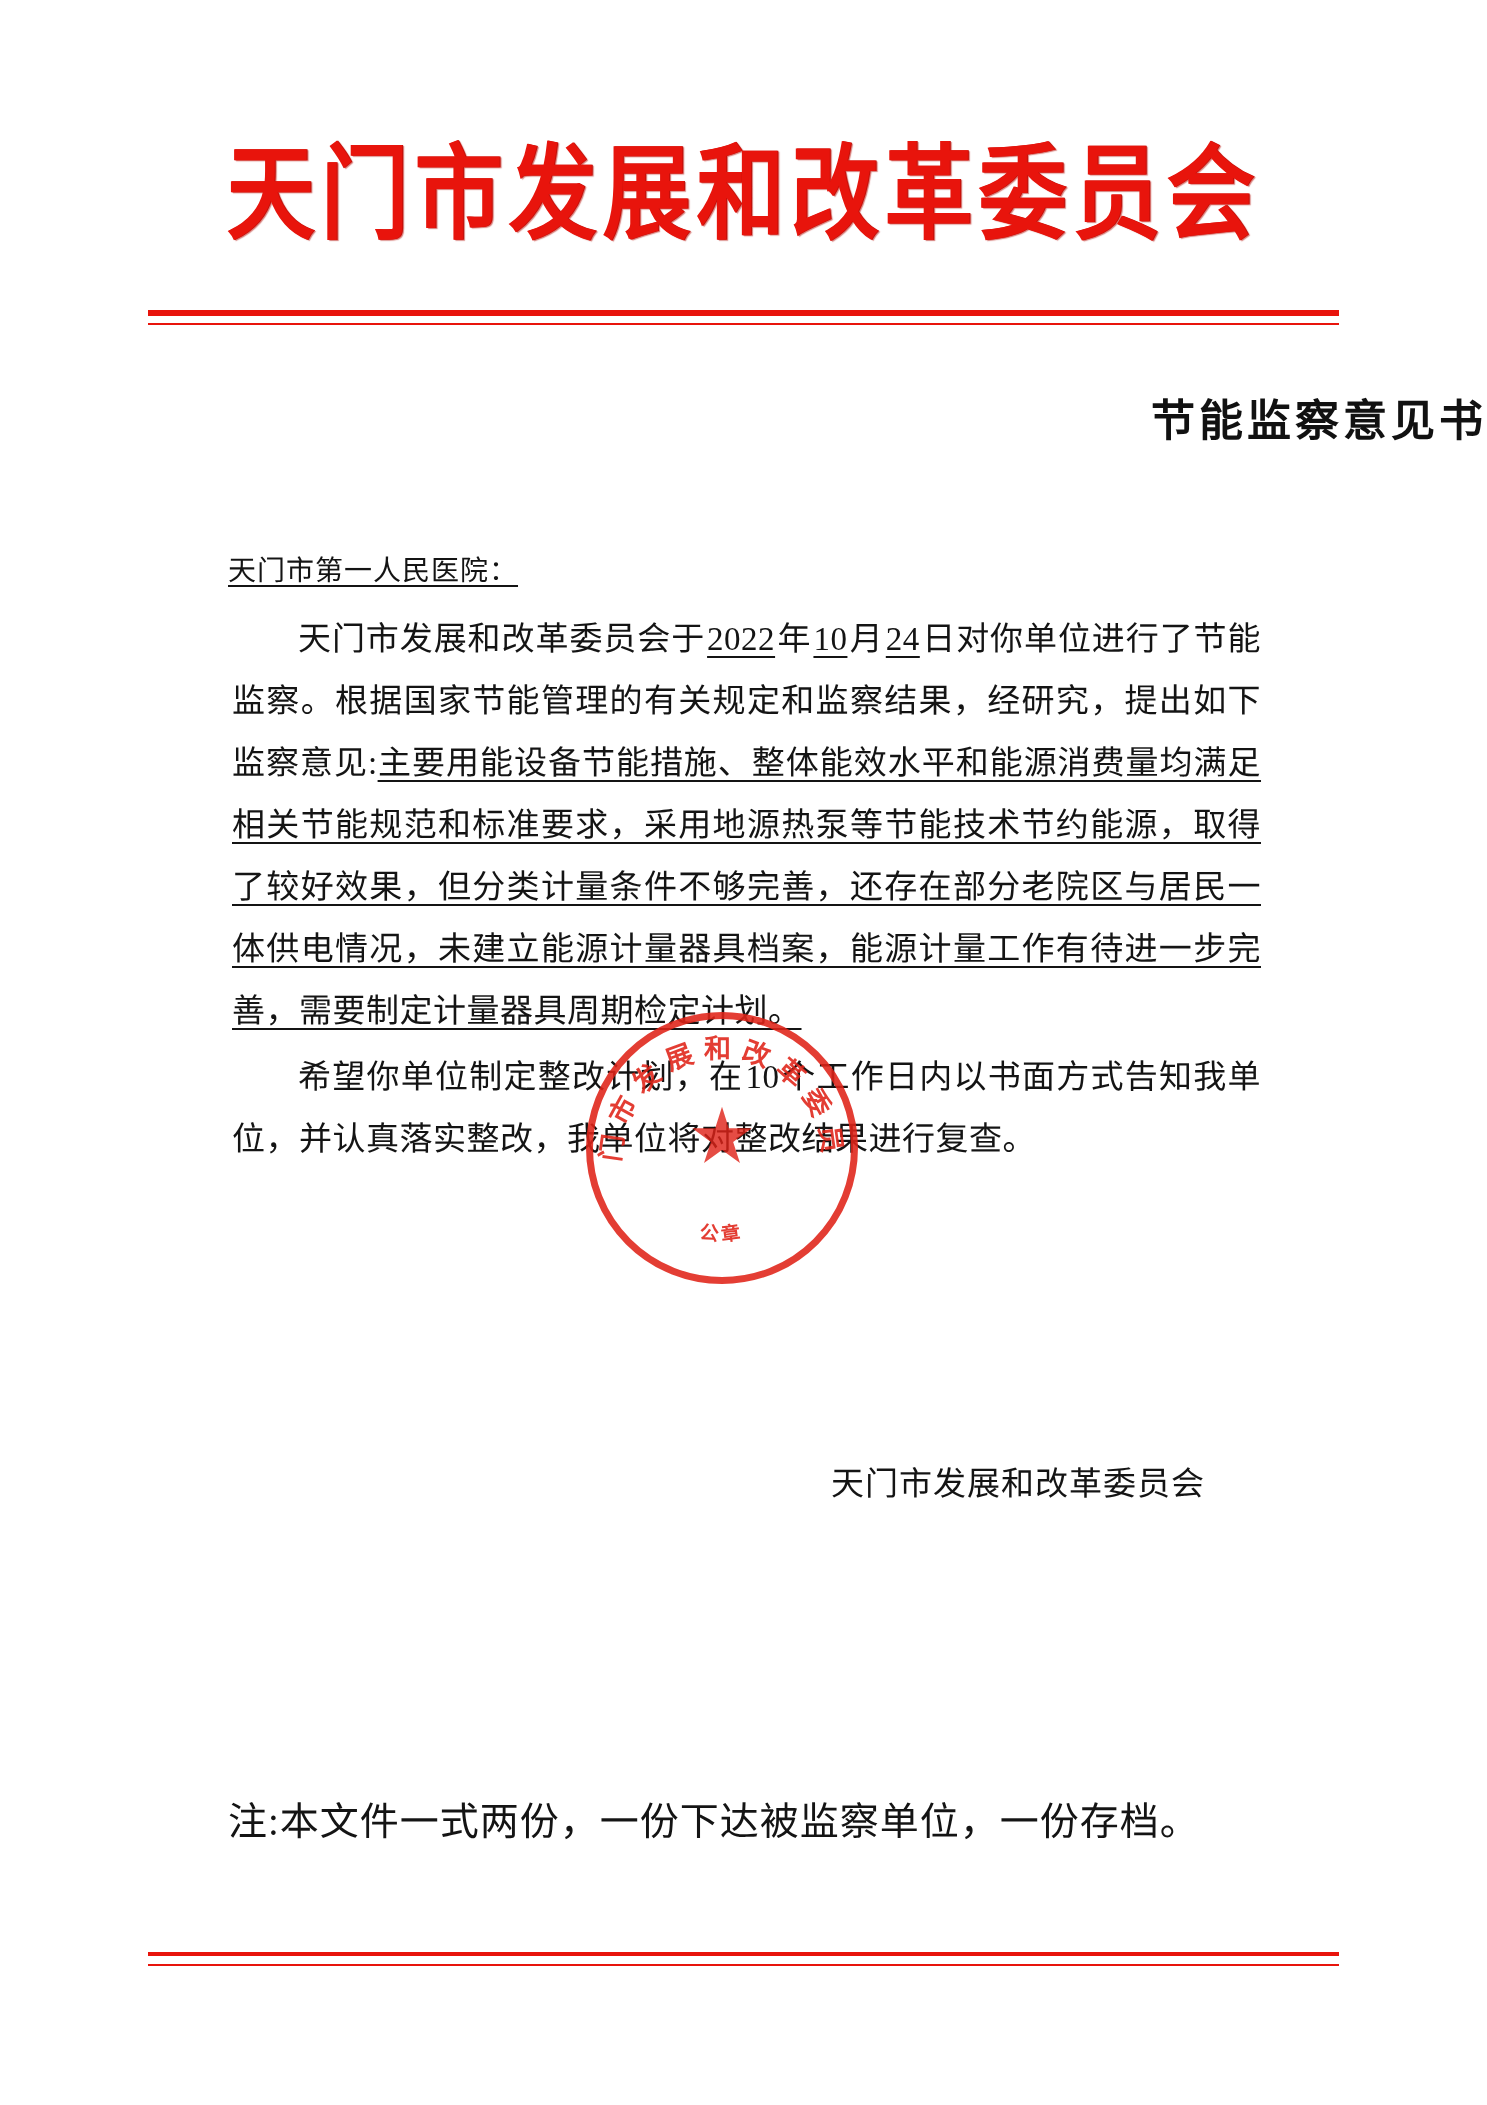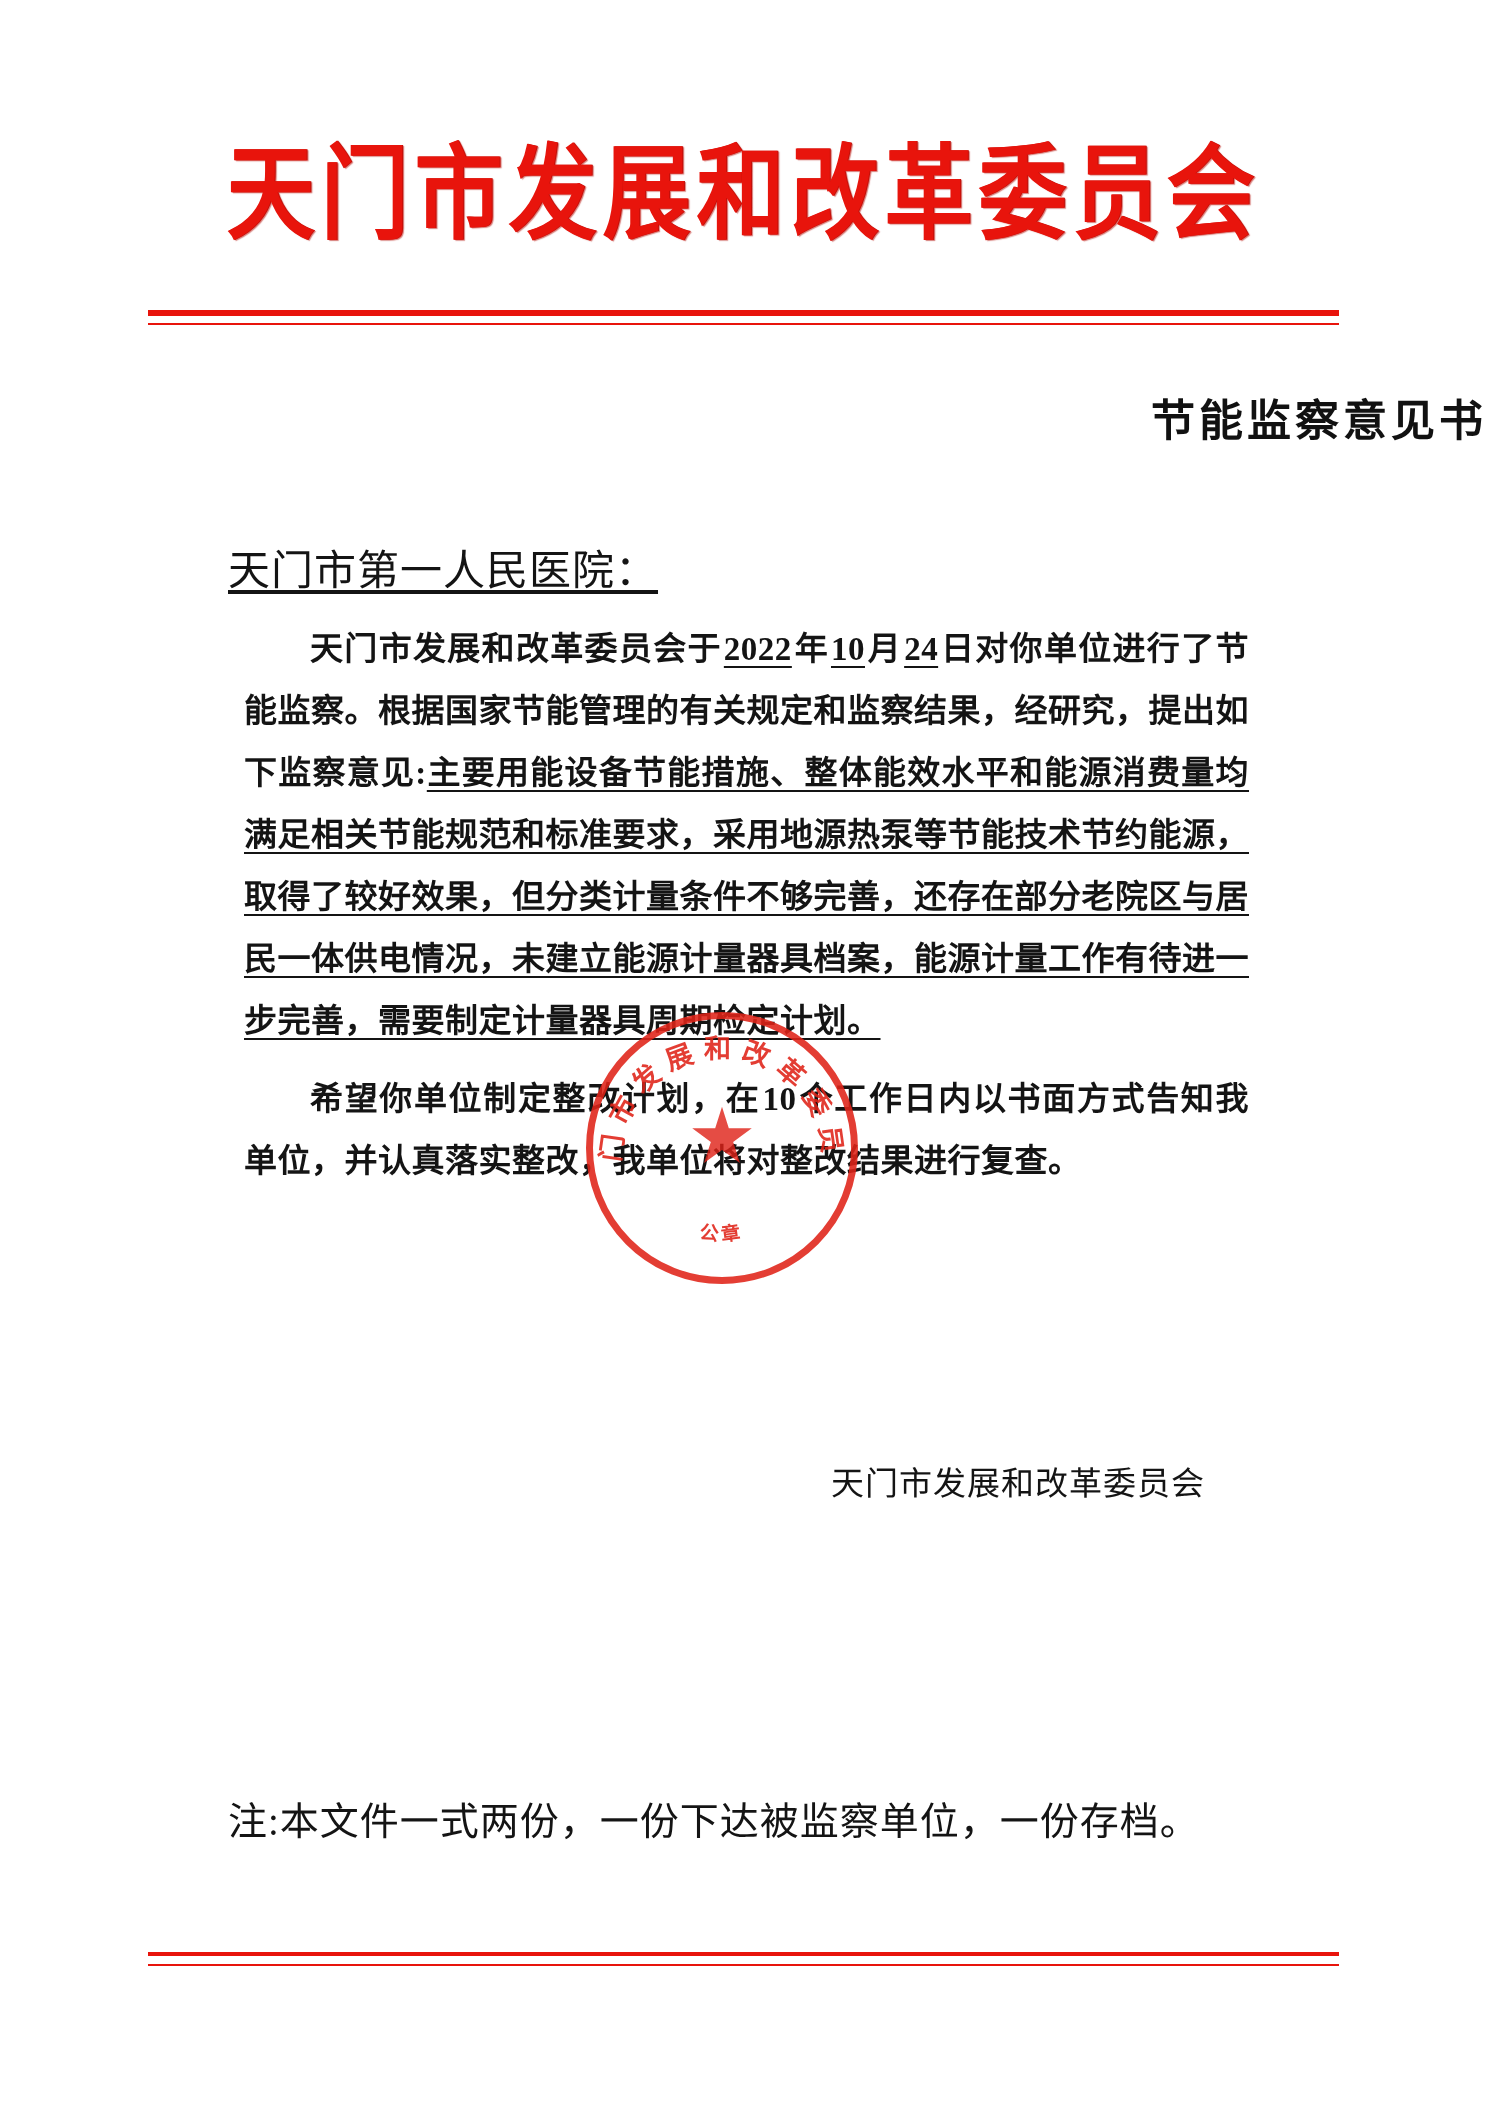--- a/index.html
+++ b/index.html
@@ -89,35 +89,34 @@
     top: 540px;
     font-size: 33px;
     line-height: 62px;
     color: #141414;
     text-align: justify;
     text-justify: inter-ideograph;
   }
 
   .recipient {
     margin: 0 0 6px 0;
-    font-size: 42px;
+    font-size: 28px;
     letter-spacing: 1px;
     display: block;
   }
 
   .recipient .u {
     text-decoration: underline;
     text-underline-offset: 5px;
   }
 
   .para {
-    margin: 16px;
+    margin: 4px;
     text-indent: 2em;
     letter-spacing: 0.5px;
-    font-weight: bold;
   }
 
   .para + .para {
     margin-top: 0;
   }
 
   .u {
     text-decoration: underline;
     text-underline-offset: 6px;
     text-decoration-thickness: 1.5px;

